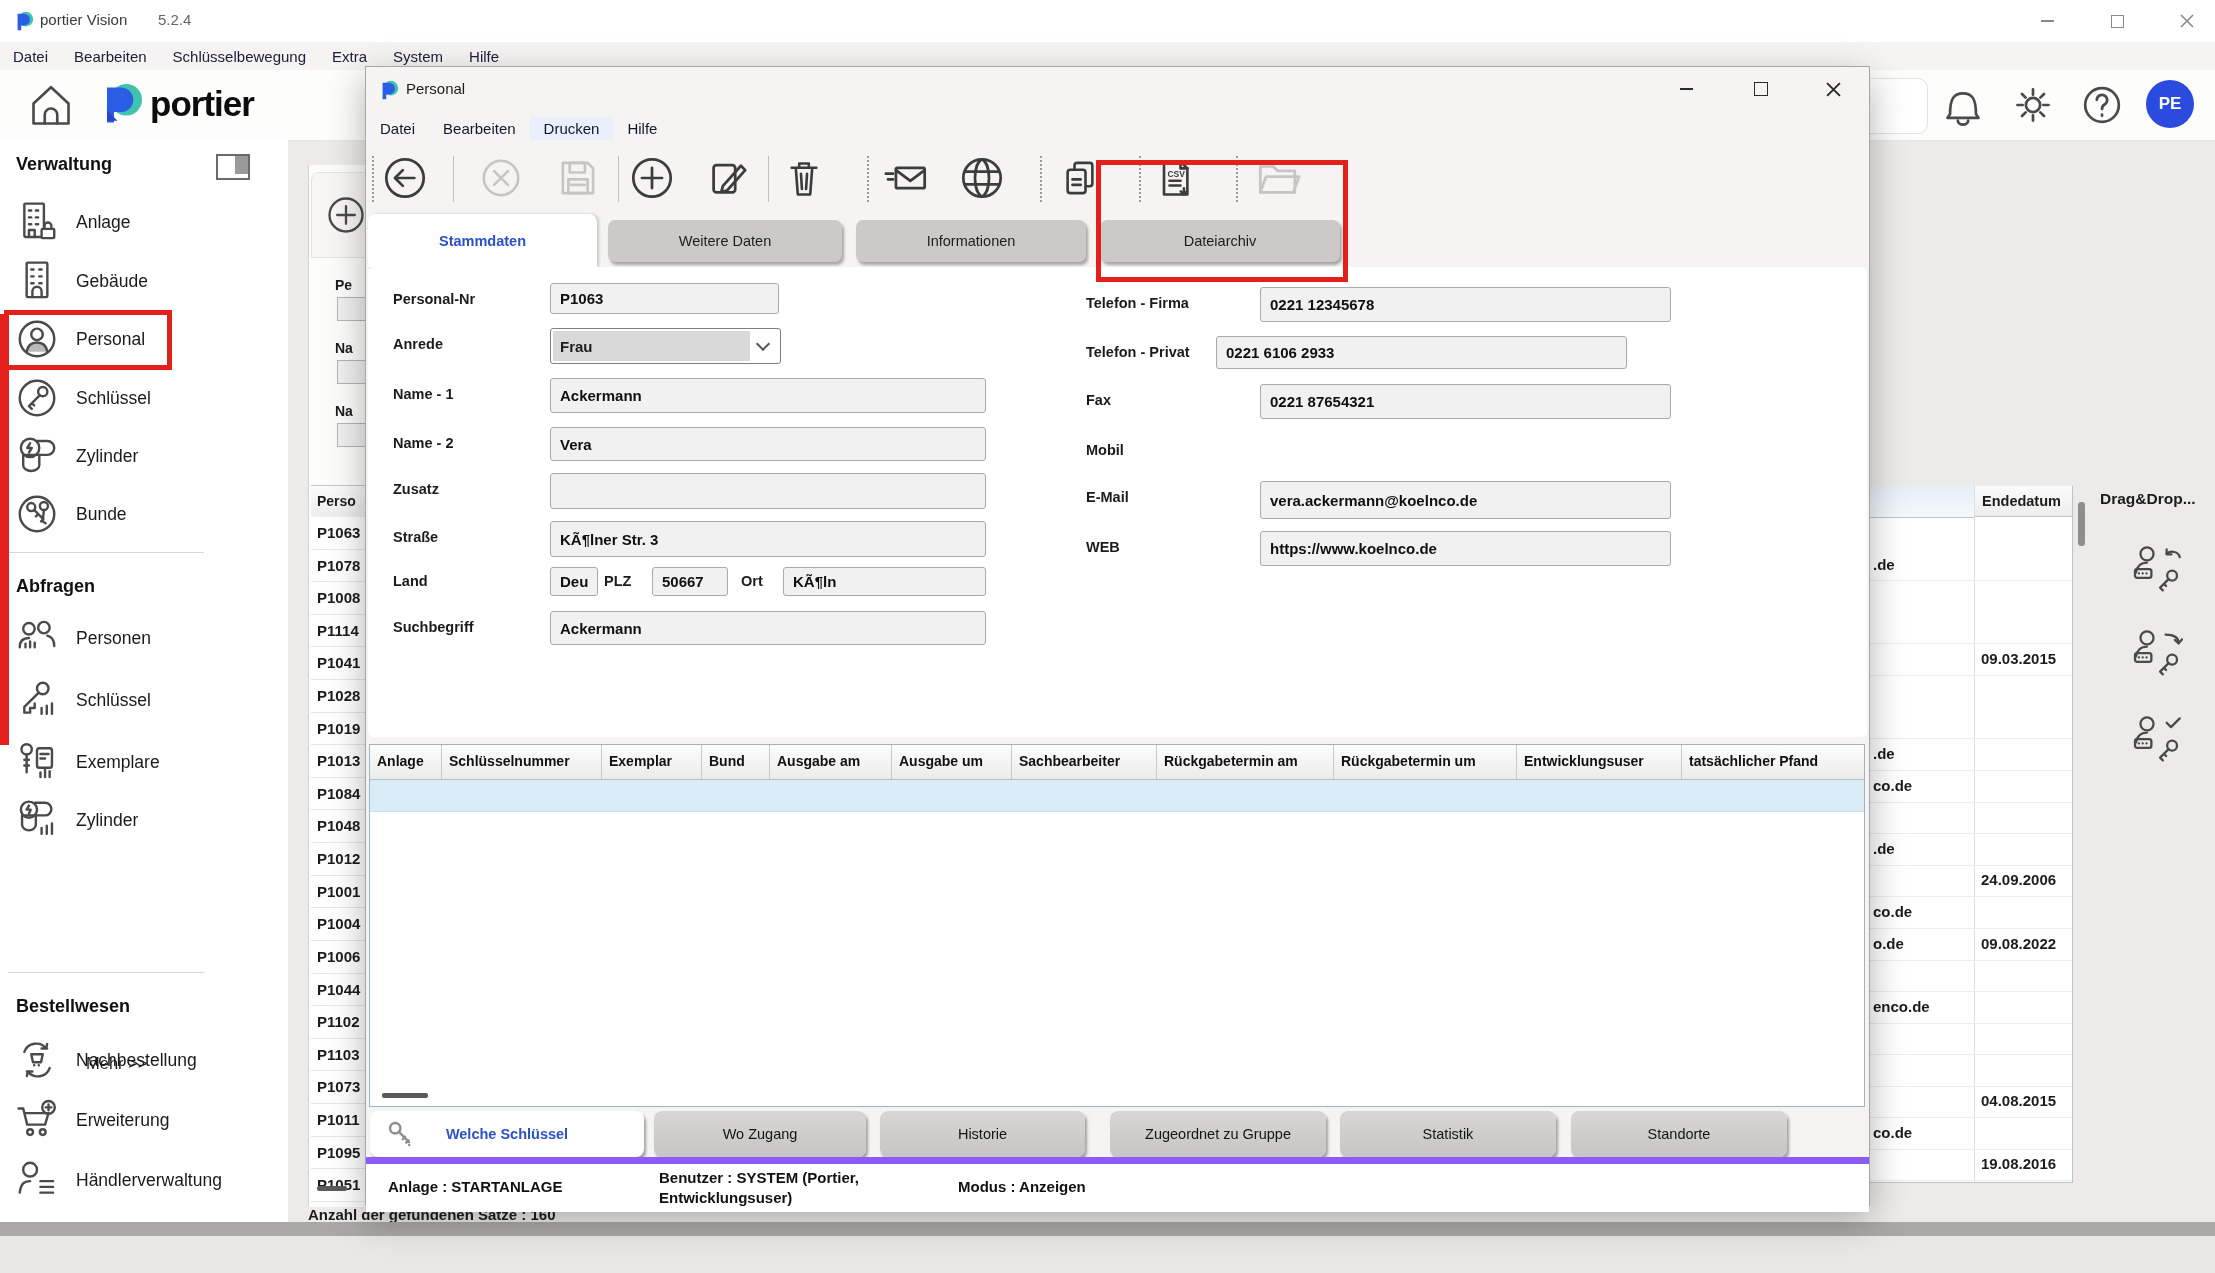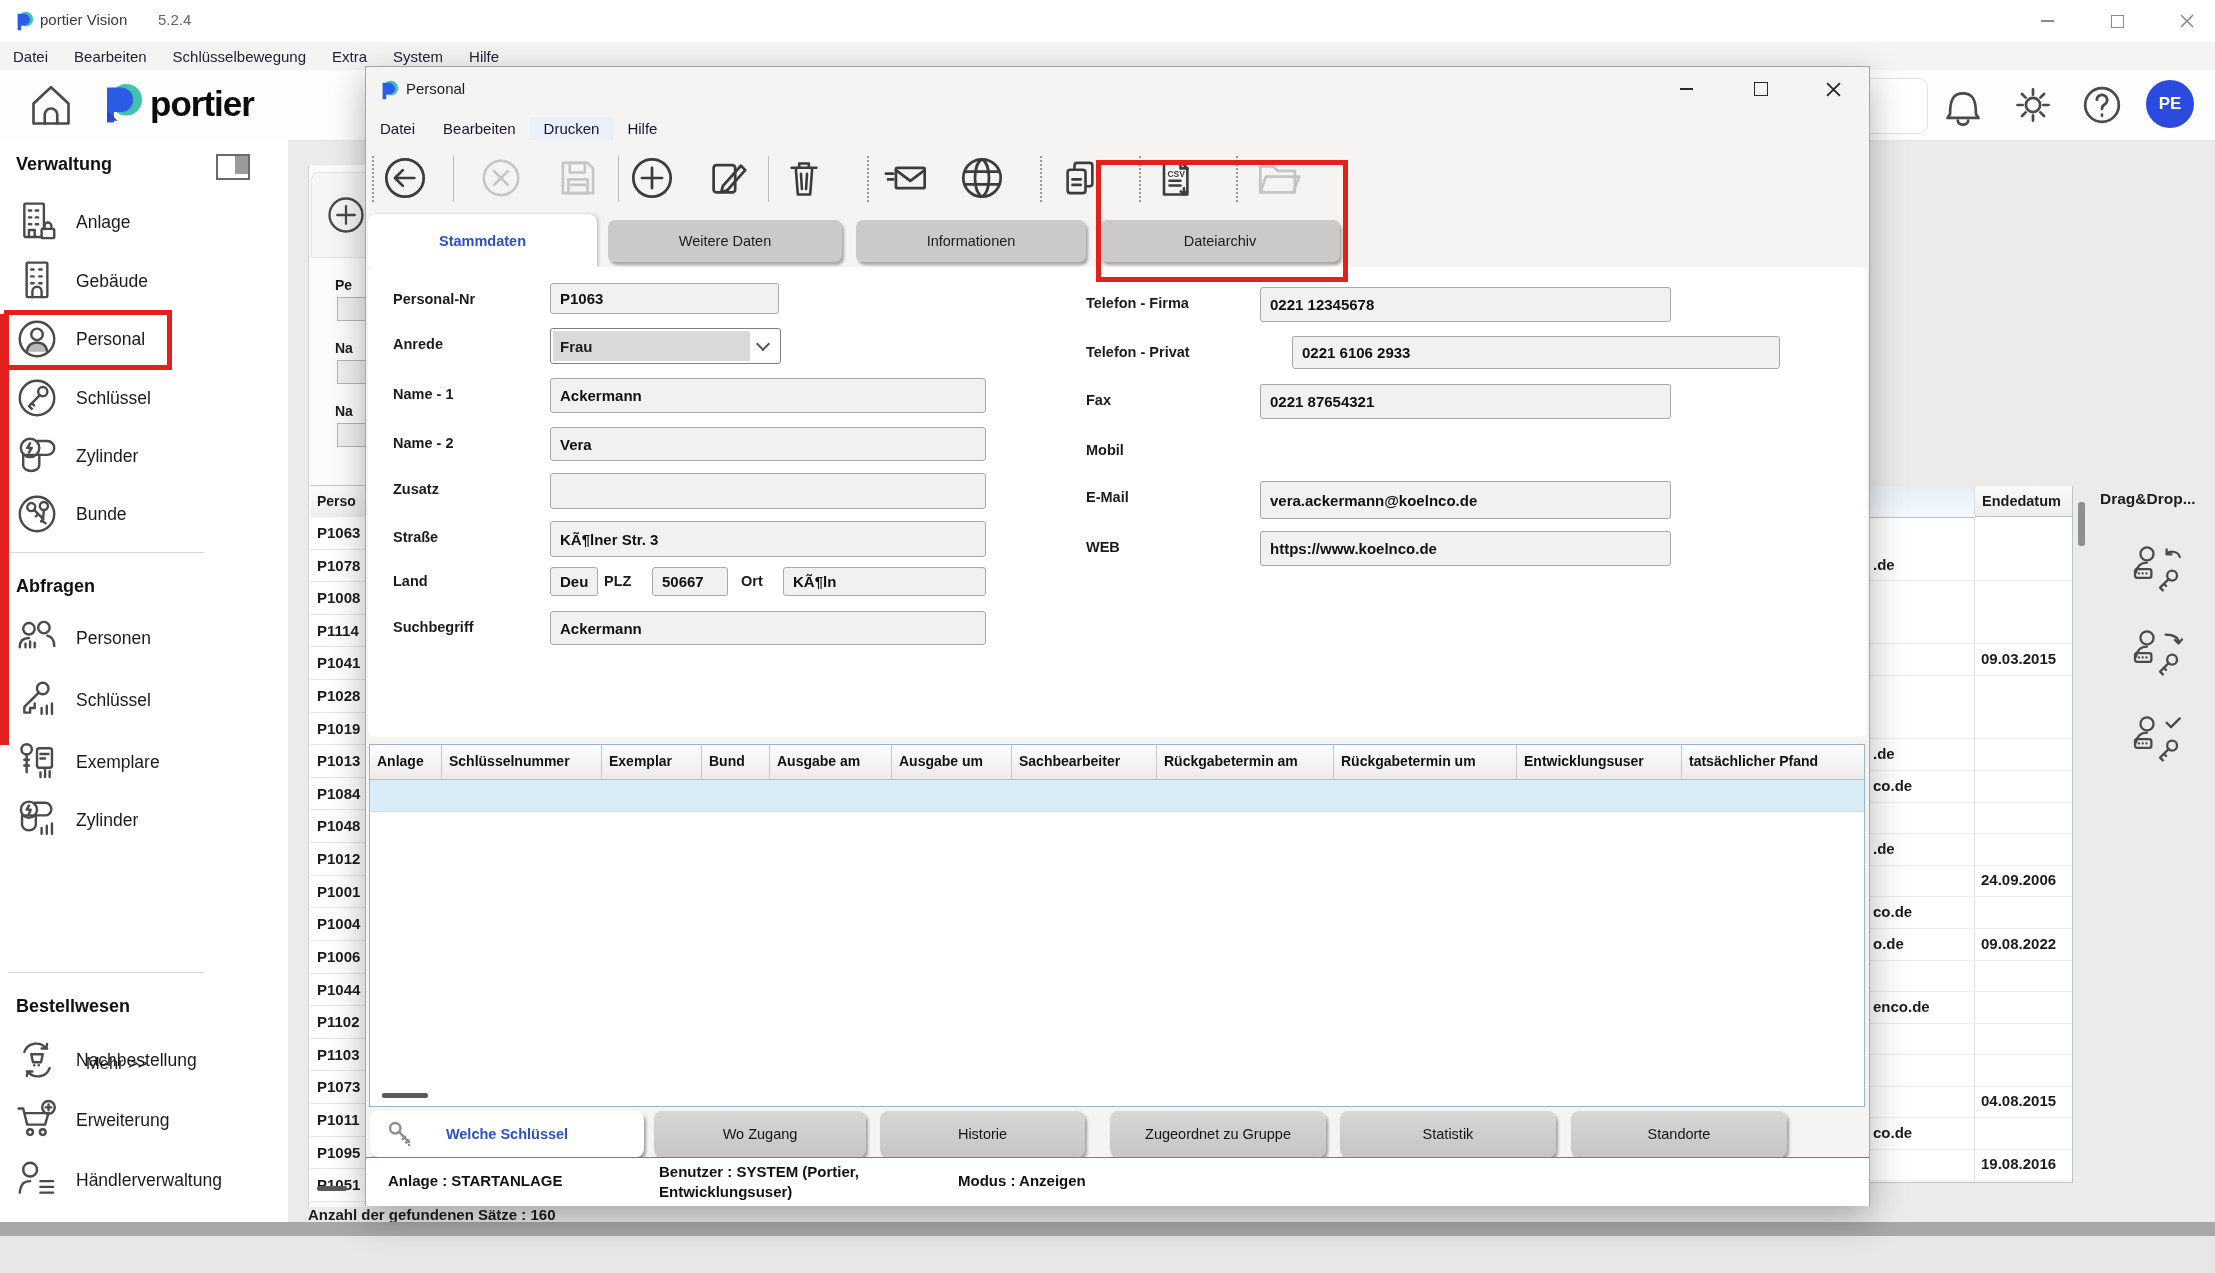--- a/index.html
+++ b/index.html
@@ -57,21 +57,21 @@
   .dlg-th{box-sizing:border-box;border-right:1px solid #c9c9c9;font-size:14px;font-weight:600;color:#111;
           line-height:33px;padding-left:7px;overflow:hidden;white-space:nowrap}
   .dlg-th:nth-child(1){flex:0 0 72px}.dlg-th:nth-child(2){flex:0 0 160px}.dlg-th:nth-child(3){flex:0 0 100px}
   .dlg-th:nth-child(4){flex:0 0 68px}.dlg-th:nth-child(5){flex:0 0 122px}.dlg-th:nth-child(6){flex:0 0 120px}
   .dlg-th:nth-child(7){flex:0 0 145px}.dlg-th:nth-child(8){flex:0 0 177px}.dlg-th:nth-child(9){flex:0 0 183px}
   .dlg-th:nth-child(10){flex:0 0 165px}.dlg-th:nth-child(11){flex:1;border-right:none}
   .selrow{height:31px;background:#d9edf9;border-bottom:1px solid #c8dfee}
   .btab{position:absolute;top:1044px;height:46px;background:linear-gradient(#d8d7d6,#c6c5c4);border-radius:8px;
         display:flex;align-items:center;justify-content:center;font-size:14.5px;color:#151515;box-shadow:2px 3px 3px rgba(0,0,0,.35)}
   .btab.active{background:#fff;color:#2b50c8;font-weight:600}
-  .dlg-status{position:absolute;left:0;top:1090px;width:1503px;height:48px;background:#fff;border-top:1px solid #8b5cf6;font-size:15px;font-weight:600;color:#111}
+  .dlg-status{position:absolute;left:0;top:1090px;width:1503px;height:48px;background:#fff;border-top:7px solid #8b5cf6;font-size:15px;font-weight:600;color:#111}
   .ctl{position:absolute;width:30px;height:26px;display:flex;align-items:center;justify-content:center}
 </style>
 </head>
 <body>
 
 <div class="abs titlebar">
   <svg class="abs" style="left:13px;top:9px" width="22" height="24" viewBox="0 0 24 24">
       <circle cx="14" cy="10" r="8" fill="#3fc3ad"></circle>
       <path d="M5 4h7a6.5 6.5 0 0 1 0 13H9v5H5z" fill="#2b5ce6"></path>
     </svg>
@@ -525,21 +525,21 @@
     <span class="flabel" style="left:236px;top:306px">PLZ</span>
     <div class="ffield" style="left:284px;top:300px;width:76px;height:29px">50667</div>
     <span class="flabel" style="left:373px;top:306px">Ort</span>
     <div class="ffield" style="left:415px;top:300px;width:203px;height:29px">KÃ¶ln</div>
     <span class="flabel" style="left:25px;top:352px">Suchbegriff</span>
     <div class="ffield" style="left:182px;top:344px;width:436px;height:34px">Ackermann</div>
 
     <span class="flabel" style="left:718px;top:28px">Telefon - Firma</span>
     <div class="ffield" style="left:892px;top:20px;width:411px;height:35px">0221 12345678</div>
     <span class="flabel" style="left:718px;top:77px">Telefon - Privat</span>
-    <div class="ffield" style="left:924px;top:69px;width:488px;height:33px">0221 6106 2933</div>
+    <div class="ffield" style="left:848px;top:69px;width:411px;height:33px">0221 6106 2933</div>
     <span class="flabel" style="left:718px;top:125px">Fax</span>
     <div class="ffield" style="left:892px;top:117px;width:411px;height:35px">0221 87654321</div>
     <span class="flabel" style="left:718px;top:175px">Mobil</span>
     <span class="flabel" style="left:718px;top:222px">E-Mail</span>
     <div class="ffield" style="left:892px;top:214px;width:411px;height:38px">vera.ackermann@koelnco.de</div>
     <span class="flabel" style="left:718px;top:272px">WEB</span>
     <div class="ffield" style="left:892px;top:264px;width:411px;height:35px">https://www.koelnco.de</div>
   </div>
 
   <div class="dlg-table">

